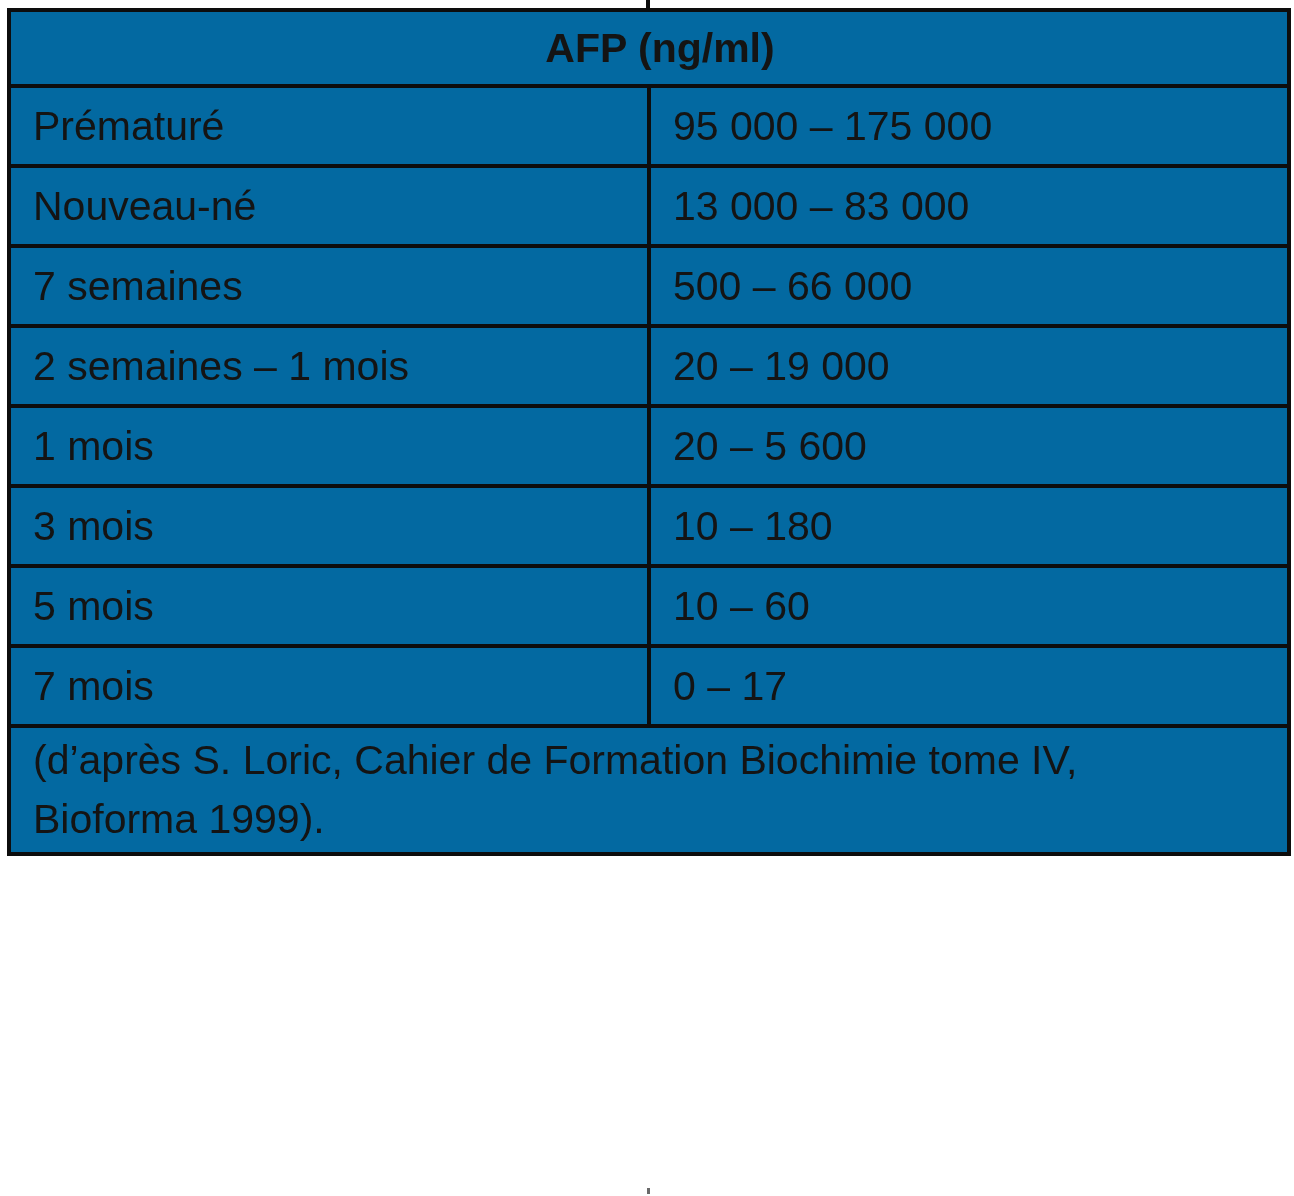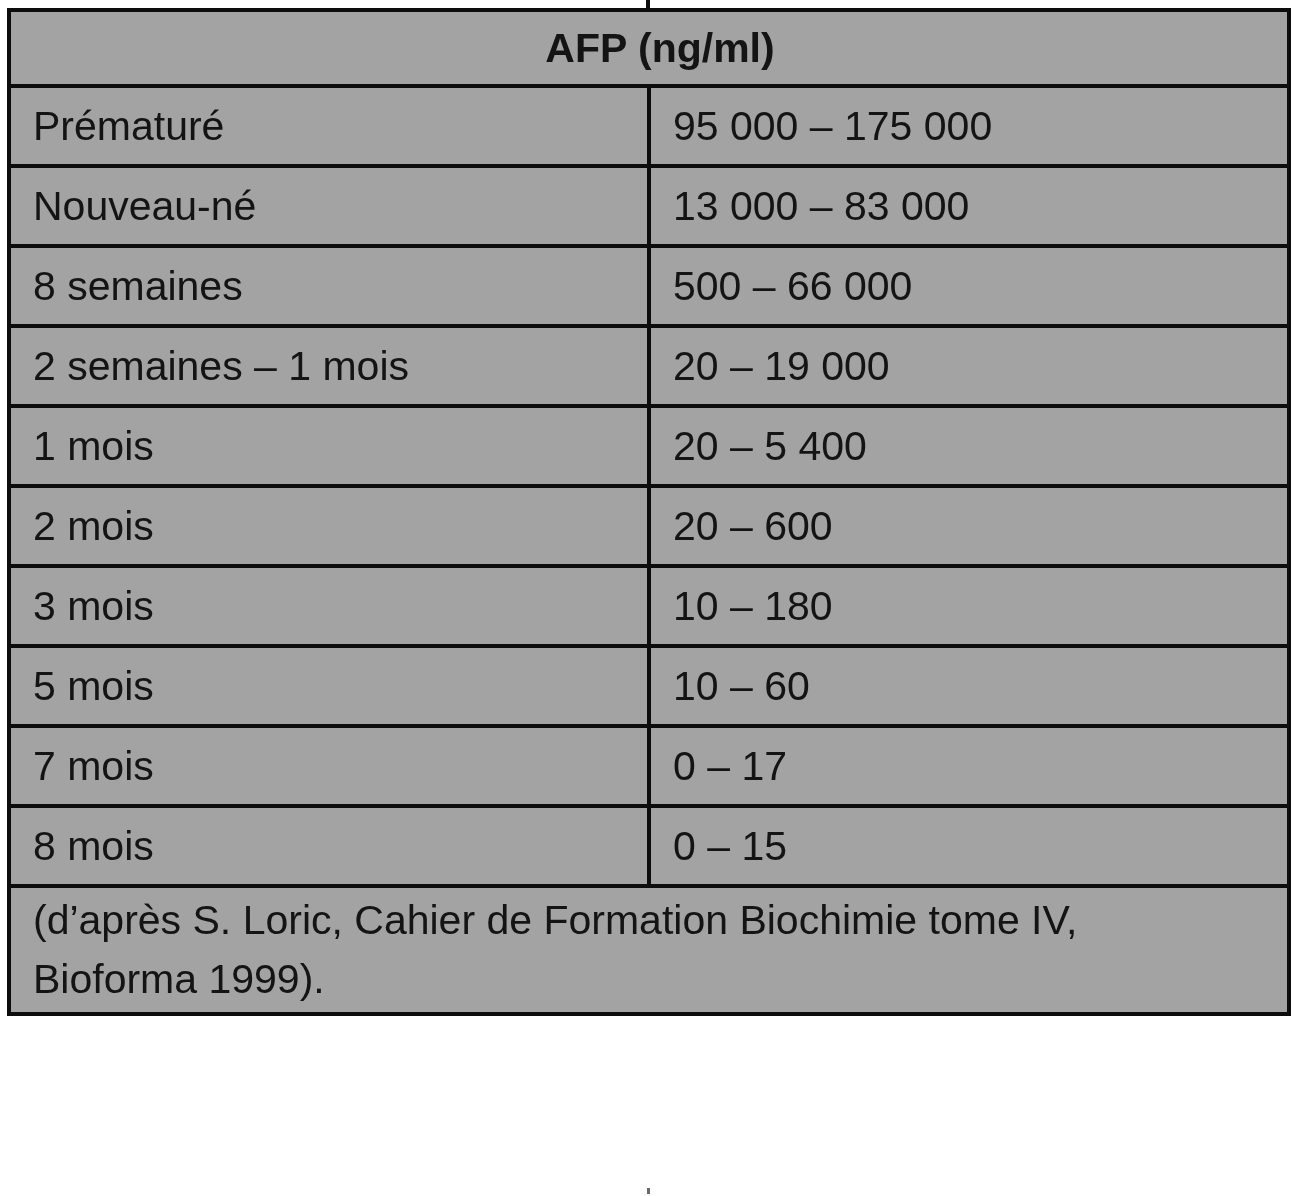--- a/index.html
+++ b/index.html
@@ -22,21 +22,21 @@
     top: 8px;
     width: 1284px;
     border-collapse: collapse;
     table-layout: fixed;
     font-size: 41px;
   }
   table.afp-table td, table.afp-table th {
     border: 4px solid #0d0d0d;
     padding: 0 0 0 22px;
     vertical-align: middle;
-    background: #a3a3a3;
+    background: #0369a1;
     white-space: nowrap;
     overflow: hidden;
   }
   th.header-cell {
     height: 72px;
     text-align: center;
     font-weight: bold;
     padding: 0;
     border-bottom-width: 5px;
   }
@@ -85,50 +85,42 @@
     <tbody>
       <tr>
         <td class="age-cell">Prématuré</td>
         <td class="value-cell">95 000 – 175 000</td>
       </tr>
       <tr>
         <td class="age-cell">Nouveau-né</td>
         <td class="value-cell">13 000 – 83 000</td>
       </tr>
       <tr>
-        <td class="age-cell">8 semaines</td>
+        <td class="age-cell">7 semaines</td>
         <td class="value-cell">500 – 66 000</td>
       </tr>
       <tr>
         <td class="age-cell">2 semaines – 1 mois</td>
         <td class="value-cell">20 – 19 000</td>
       </tr>
       <tr>
         <td class="age-cell">1 mois</td>
-        <td class="value-cell">20 – 5 400</td>
-      </tr>
-      <tr>
-        <td class="age-cell">2 mois</td>
-        <td class="value-cell">20 – 600</td>
+        <td class="value-cell">20 – 5 600</td>
       </tr>
       <tr>
         <td class="age-cell">3 mois</td>
         <td class="value-cell">10 – 180</td>
       </tr>
       <tr>
         <td class="age-cell">5 mois</td>
         <td class="value-cell">10 – 60</td>
       </tr>
       <tr>
         <td class="age-cell">7 mois</td>
         <td class="value-cell">0 – 17</td>
-      </tr>
-      <tr>
-        <td class="age-cell">8 mois</td>
-        <td class="value-cell">0 – 15</td>
       </tr>
       <tr>
         <td class="footer-cell" colspan="2">
           <div>(d’après S. Loric, Cahier de Formation Biochimie tome IV,</div>
           <div>Bioforma 1999).</div>
         </td>
       </tr>
     </tbody>
   </table>
 

